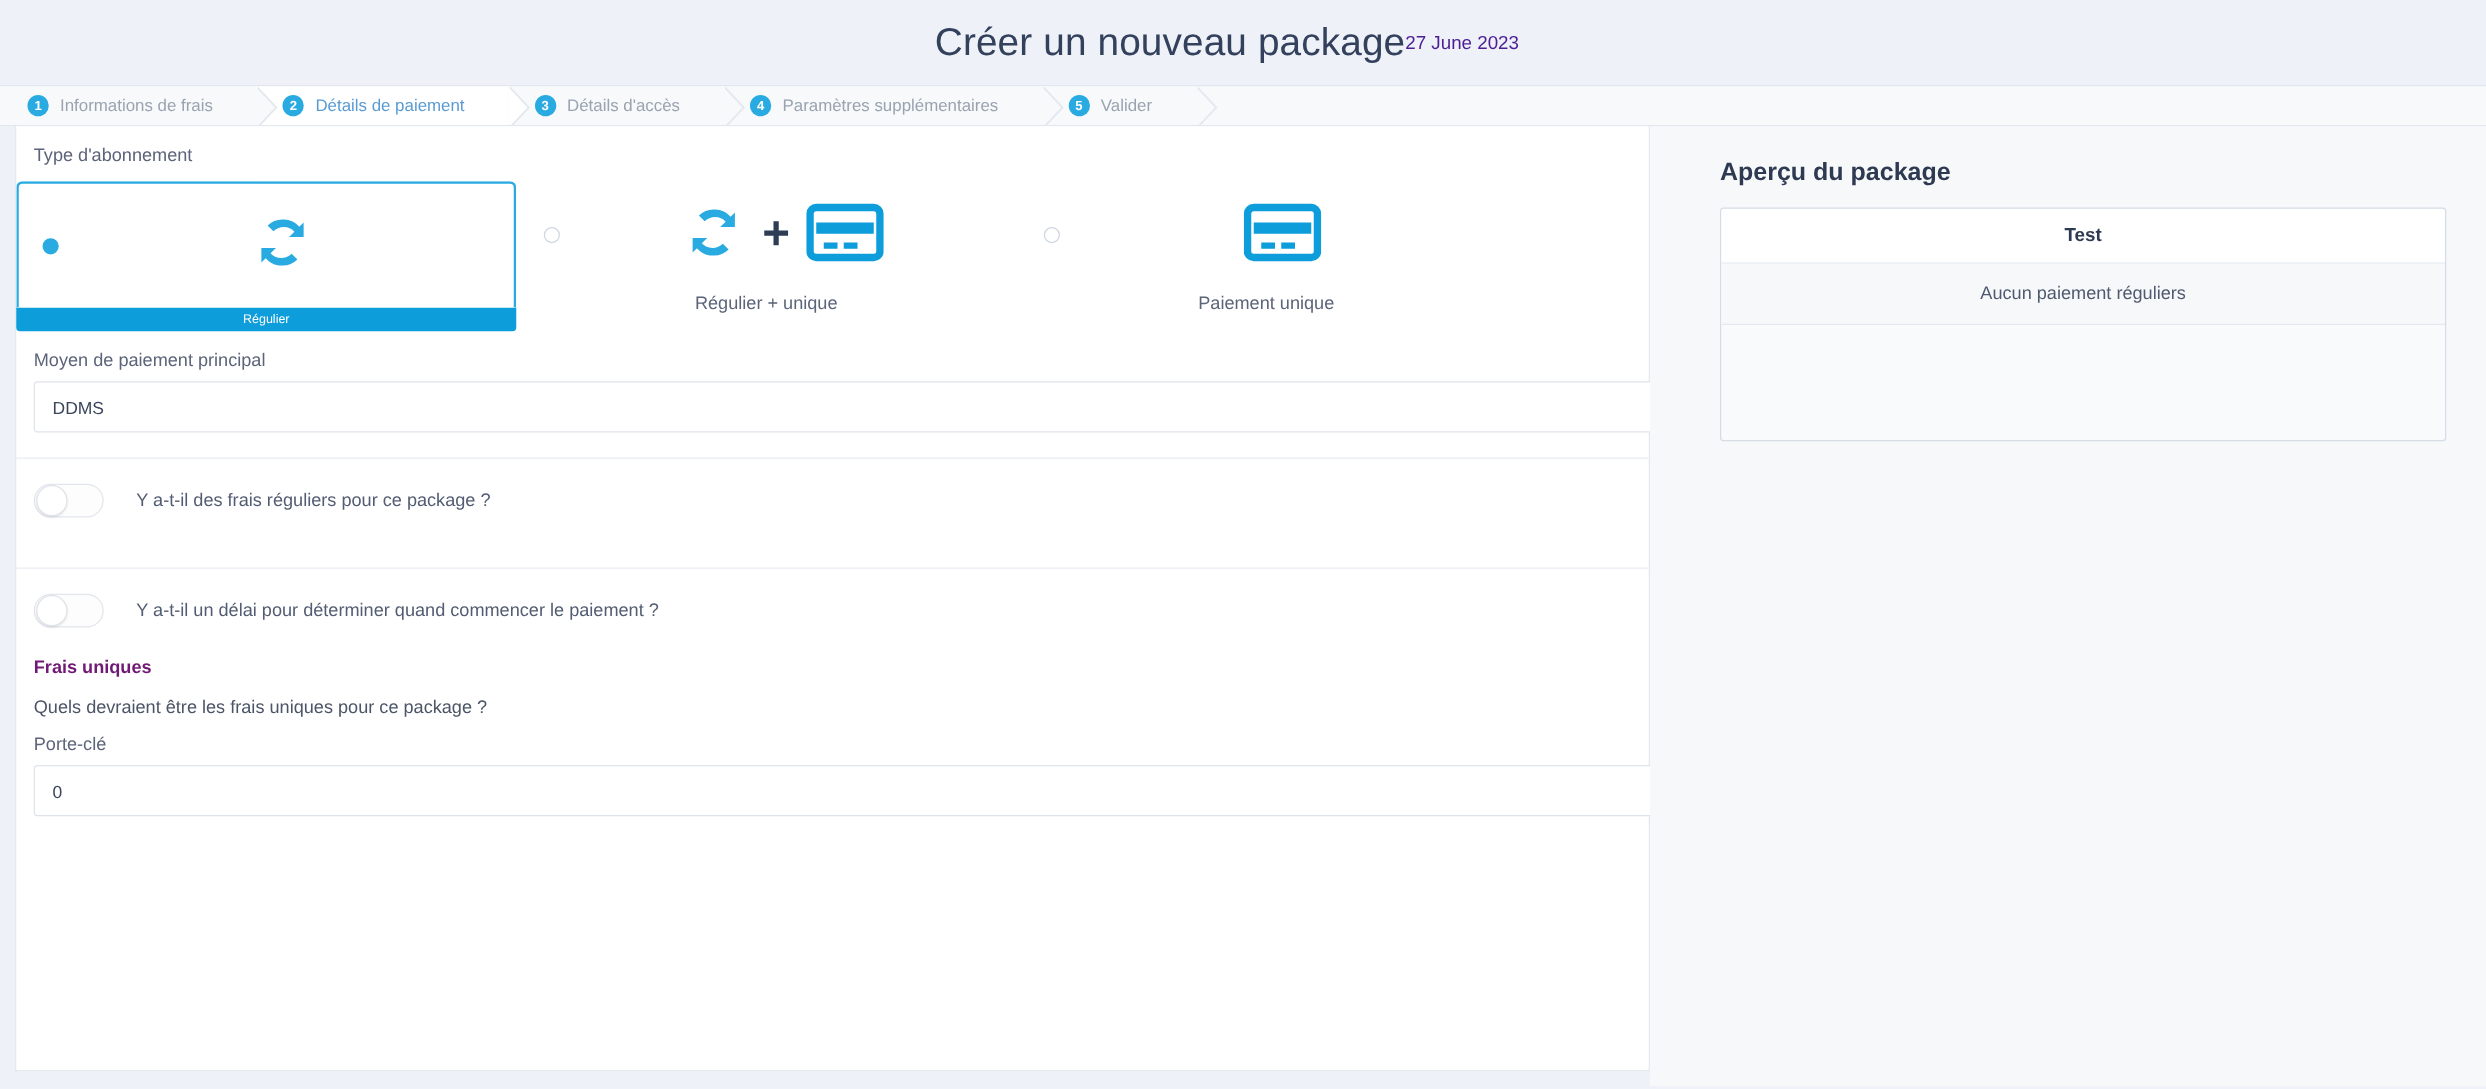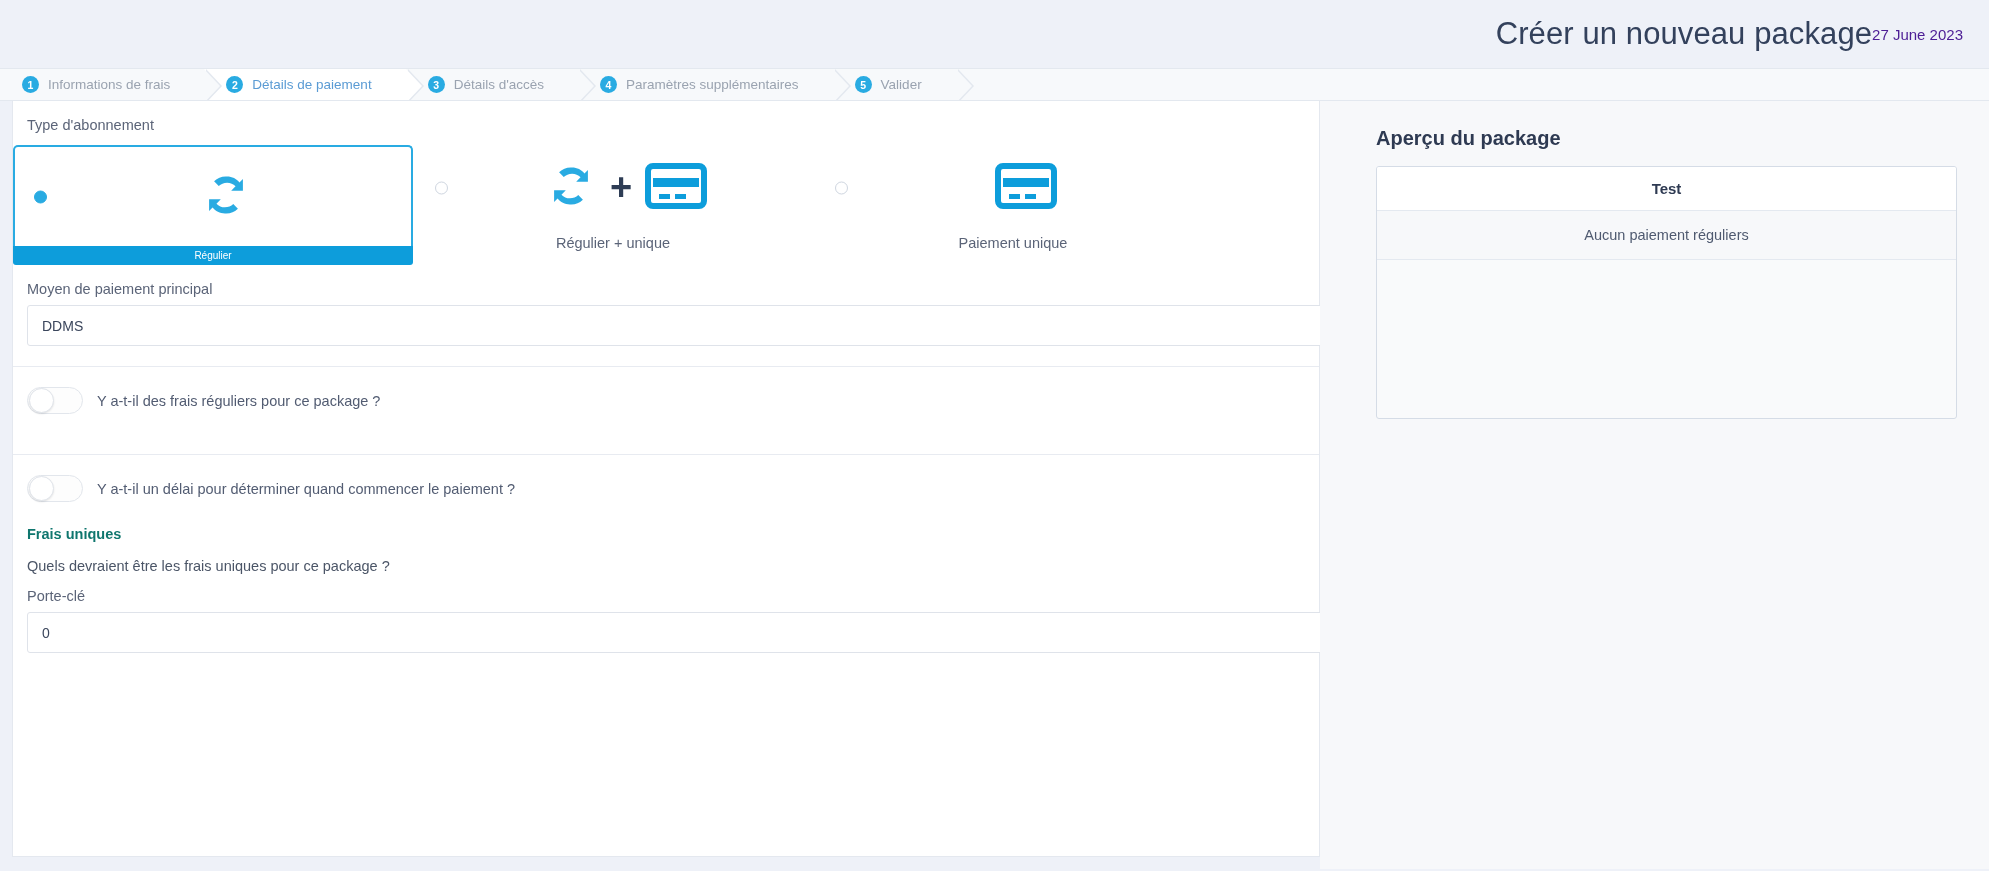--- a/index.html
+++ b/index.html
@@ -10,21 +10,21 @@
     color: #35415a;
     overflow: hidden;
   }
 
   
   .page-header {
     height: 68px;
     background: #eef1f8;
     display: flex;
     align-items: center;
-    justify-content: flex-end;
+    justify-content: center;
     padding: 0 26px 0 0;
   }
   .page-title {
     font-size: 31px;
     font-weight: 400;
     color: #33415c;
     letter-spacing: .1px;
   }
   .page-date {
     font-size: 15px;
@@ -210,21 +210,21 @@
     right: 16px;
     width: 0; height: 0;
     border-left: 5px solid transparent;
     border-right: 5px solid transparent;
     border-top: 6px solid #7c8798;
   }
 
   .toggle-row {
     display: flex;
     align-items: center;
-    gap: 14px;
+    gap: 26px;
     padding: 20px 14px;
     text-align: center;
   }
   .toggle {
     width: 56px; height: 27px;
     border-radius: 14px;
     background: #fdfdfd;
     border: 1px solid #e2e6ec;
     position: relative;
     flex: 0 0 auto;
@@ -236,21 +236,21 @@
     border-radius: 50%;
     background: #fff;
     border: 1px solid #e0e4ea;
     box-shadow: 0 1px 2px rgba(0,0,0,.10);
   }
   .toggle-text { font-size: 14.5px; color: #525c72; }
 
   .subhead {
     font-size: 14.5px;
     font-weight: bold;
-    color: #0f766e;
+    color: #701a75;
     padding: 4px 14px 0 14px;
   }
   .helptext {
     font-size: 14.5px;
     color: #4b5567;
     padding: 16px 14px 0 14px;
   }
   .smalllabel {
     font-size: 14.5px;
     color: #5b6478;
@@ -261,21 +261,21 @@
   .side-title {
     font-size: 20px;
     font-weight: bold;
     color: #2e3a52;
     margin-bottom: 16px;
   }
   .preview-card {
     border: 1px solid #d5dce6;
     border-radius: 3px;
     background: #f9fafb;
-    height: 253px;
+    height: 187px;
     overflow: hidden;
   }
   .preview-head {
     background: #fff;
     text-align: center;
     font-size: 15px;
     font-weight: bold;
     color: #2e3a52;
     padding: 13px 0;
     border-bottom: 1px solid #e4e9f0;

